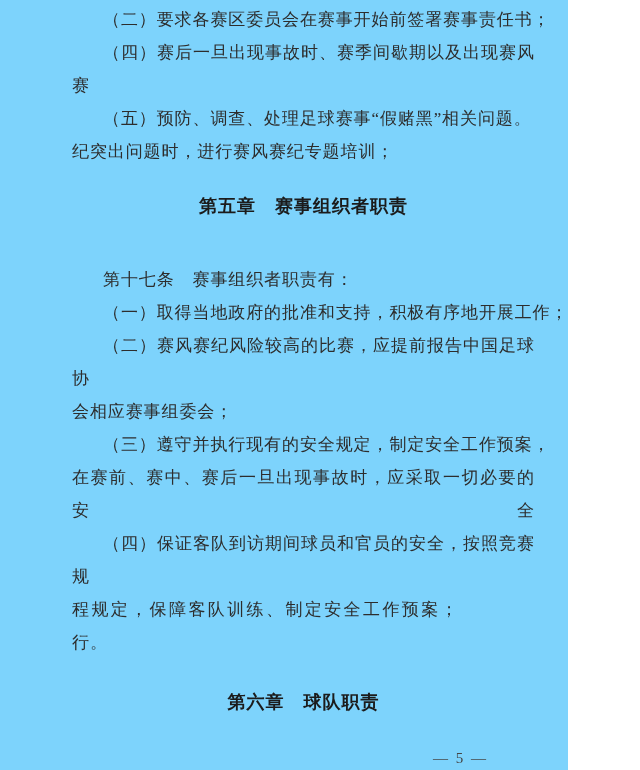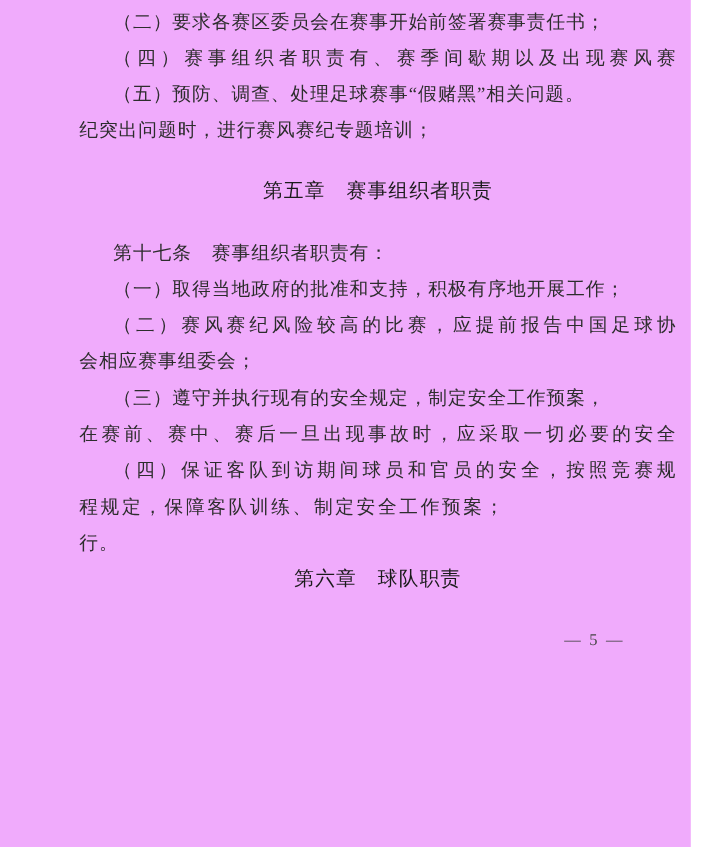--- a/index.html
+++ b/index.html
@@ -4,24 +4,24 @@
 <style>
   html, body { margin: 0; padding: 0; }
   body {
     width: 640px; height: 770px;
     background: #ffffff;
     font-family: "Liberation Serif", "DejaVu Serif", serif;
     overflow: hidden;
   }
   .page {
     position: relative;
-    width: 628px; height: 770px;
-    background: #f0abfc;
+    width: 568px; height: 770px;
+    background: #7dd3fc;
     box-sizing: border-box;
-    padding: 3px 13px 0 72px;
+    padding: 3px 33px 0 72px;
   }
   .line {
     margin: 0;
     font-size: 17px;
     line-height: 33px;
     letter-spacing: 0.9px;
     color: #2d2d2d;
     white-space: nowrap;
   }
   .line.indent { text-indent: 31px; }
@@ -30,43 +30,43 @@
     text-align: justify;
     text-align-last: justify;
     text-justify: inter-character;
   }
   .line.wide { letter-spacing: 2.4px; }
   .chapter {
     margin: 0;
     font-size: 18px;
     line-height: 33px;
     letter-spacing: 1px;
-    font-weight: normal;
+    font-weight: bold;
     color: #1b1b1b;
     text-align: center;
   }
   .chapter.ch5 { margin-top: 22px; }
-  .chapter.ch6 { }
-  .article-start { margin-top: 23px; }
+  .chapter.ch6 { margin-top: 27px; }
+  .article-start { margin-top: 40px; }
   .footer-pagenum {
     margin: 23px 47px 0 0;
     font-size: 15px;
     line-height: 33px;
     letter-spacing: 2px;
     color: #454545;
     text-align: right;
   }
 </style>
 </head>
 <body>
 
 <div class="page">
 
   <p class="line indent">（二）要求各赛区委员会在赛事开始前签署赛事责任书；</p>
-  <p class="line indent fill">（四）赛事组织者职责有、赛季间歇期以及出现赛风赛</p>
+  <p class="line indent fill">（四）赛后一旦出现事故时、赛季间歇期以及出现赛风赛</p>
   <p class="line indent">（五）预防、调查、处理足球赛事“假赌黑”相关问题。</p>
   <p class="line">纪突出问题时，进行赛风赛纪专题培训；</p>
 
   <h2 class="chapter ch5">第五章　赛事组织者职责</h2>
 
   <p class="line indent article-start">第十七条　赛事组织者职责有：</p>
   <p class="line indent">（一）取得当地政府的批准和支持，积极有序地开展工作；</p>
   <p class="line indent fill">（二）赛风赛纪风险较高的比赛，应提前报告中国足球协</p>
   <p class="line">会相应赛事组委会；</p>
   <p class="line indent">（三）遵守并执行现有的安全规定，制定安全工作预案，</p>

